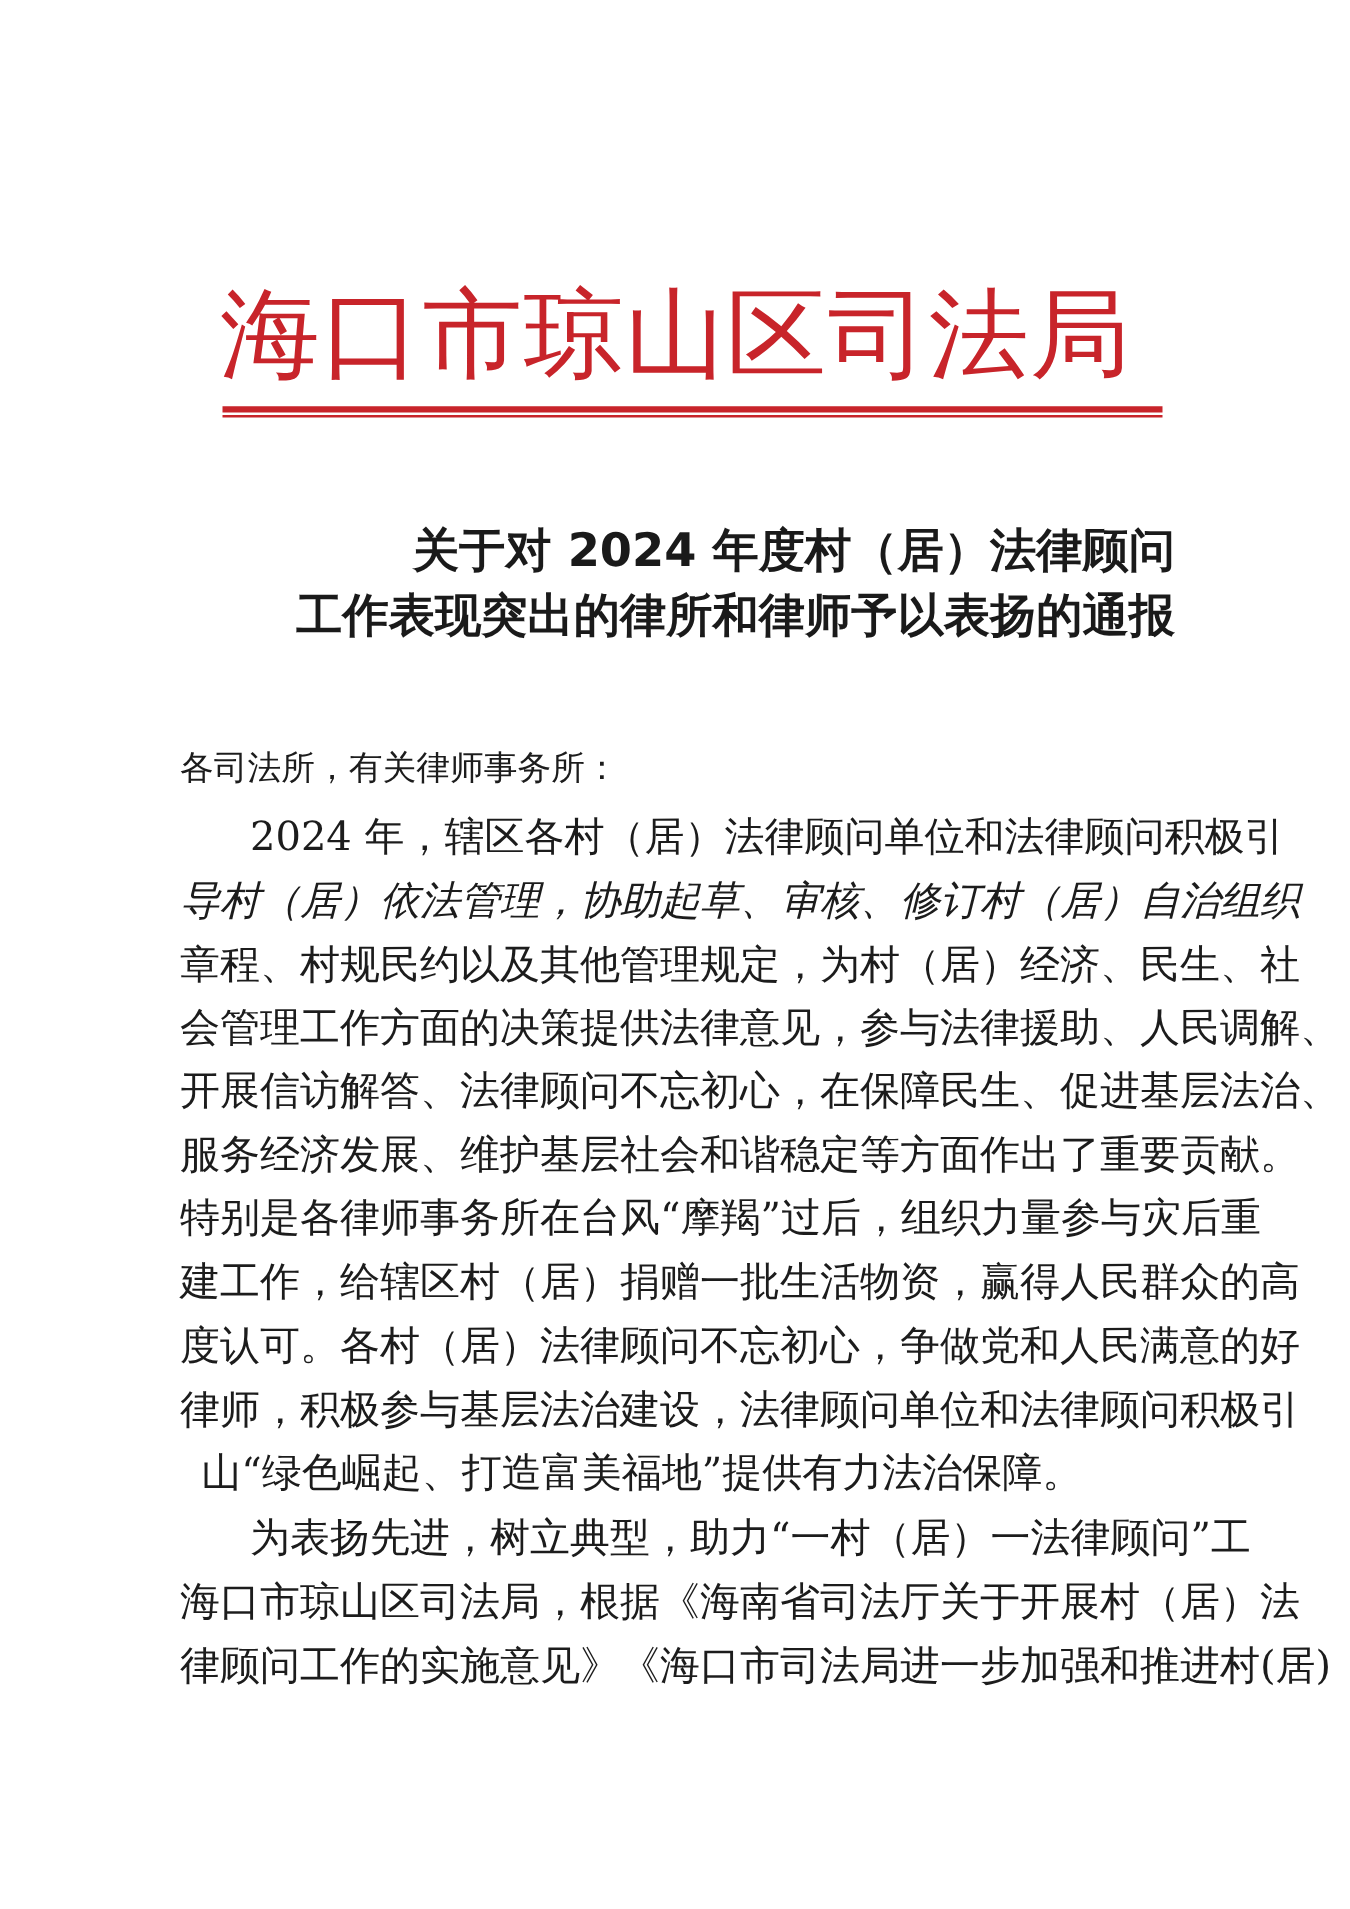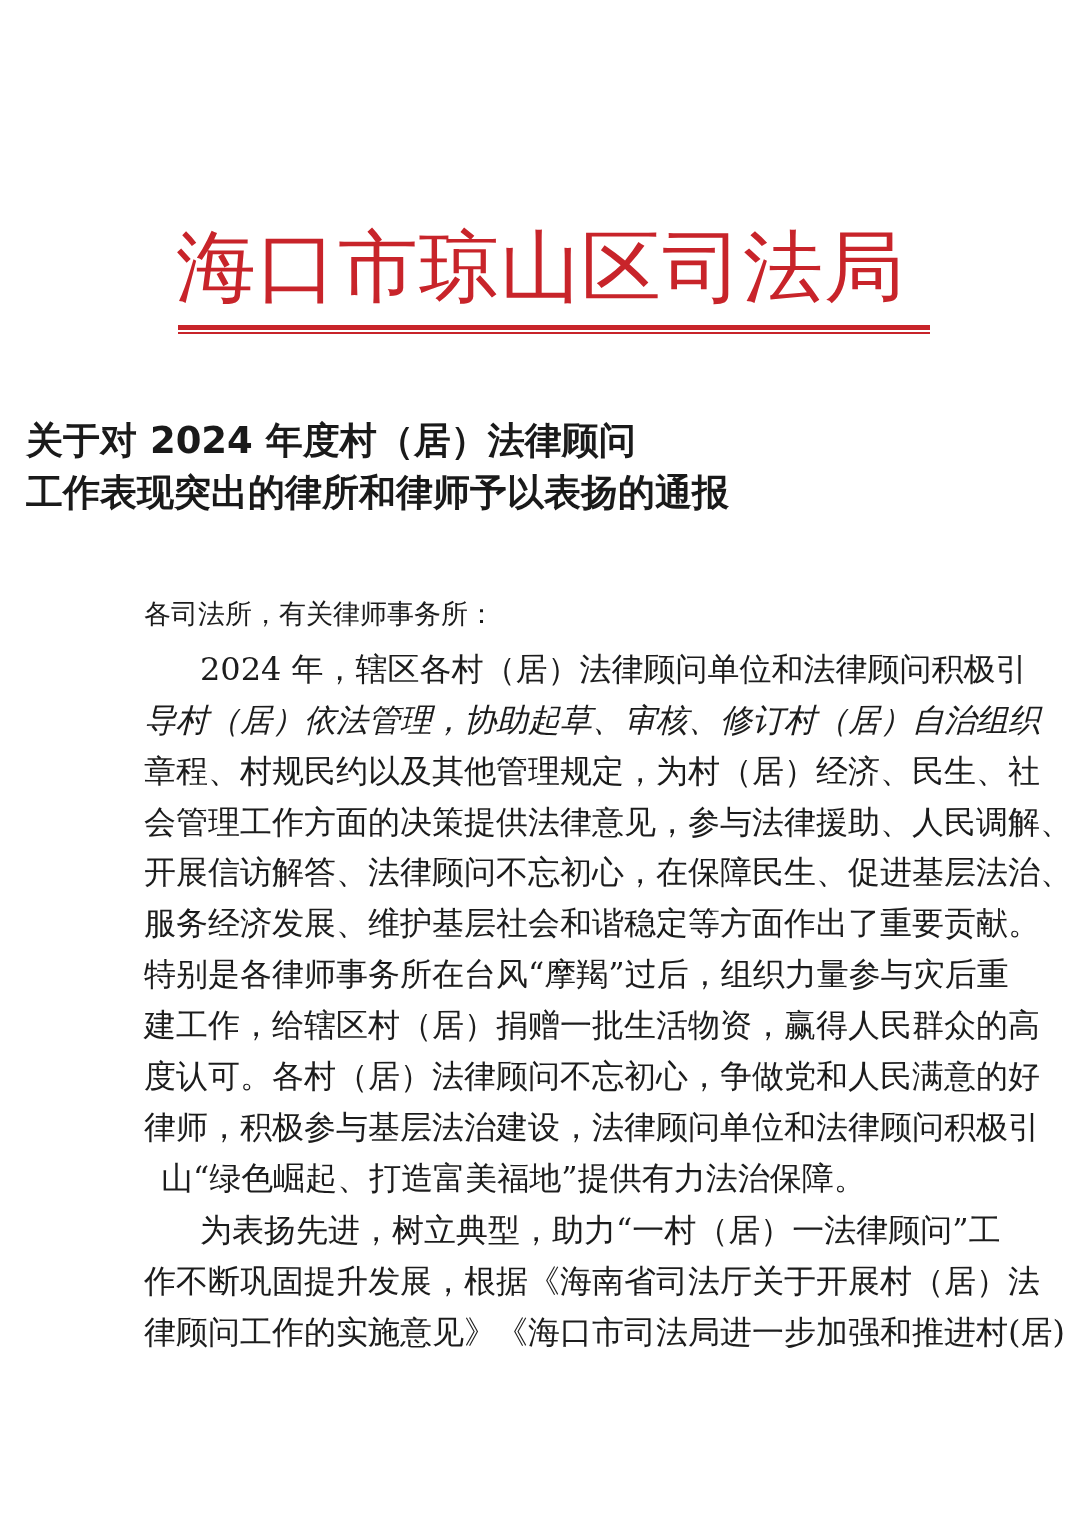--- a/index.html
+++ b/index.html
@@ -13,23 +13,23 @@
     font-size: 80px; line-height: 100px; color: #c8242a; letter-spacing: 1px;
     white-space: nowrap; transform: scaleY(0.98);
   }
   .red-rule-thick {
     position: absolute; left: 178px; top: 325px; width: 752px; height: 5px; background: #c8242a;
   }
   .red-rule-thin {
     position: absolute; left: 178px; top: 332px; width: 752px; height: 2px; background: #c8242a;
   }
   .doc-title {
-    position: absolute; left: 0; width: 940px; text-align: left;
+    position: absolute; left: 0; width: 940px; text-align: right;
     font-family: "DejaVu Sans", "Liberation Sans", sans-serif; font-weight: bold;
-    font-size: 37px; color: #1a1a1a; white-space: nowrap; margin-left: 26px;
+    font-size: 37px; color: #1a1a1a; white-space: nowrap;
   }
   .doc-title.l1 { top: 416px; }
   .doc-title.l2 { top: 468px; }
   .salutation {
     position: absolute; left: 144px; top: 596px; font-size: 27px; white-space: nowrap;
   }
   .para-line {
     position: absolute; left: 144px; width: 802px; font-size: 32px; white-space: nowrap;
     text-align: justify; text-align-last: justify;
   }
@@ -57,15 +57,15 @@
   <div class="para-line" style="top:902px;">服务经济发展、维护基层社会和谐稳定等方面作出了重要贡献。</div>
   <div class="para-line" style="top:953px;">特别是各律师事务所在台风“摩羯”过后，组织力量参与灾后重</div>
   <div class="para-line" style="top:1004px;">建工作，给辖区村（居）捐赠一批生活物资，赢得人民群众的高</div>
   <div class="para-line" style="top:1055px;">度认可。各村（居）法律顾问不忘初心，争做党和人民满意的好</div>
   <div class="para-line" style="top:1106px;">律师，积极参与基层法治建设，法律顾问单位和法律顾问积极引</div>
   <div class="para-line last" style="top:1157px;">山“绿色崛起、打造富美福地”提供有力法治保障。</div>
 </div>
 
 <div>
   <div class="para-line indent" style="top:1209px;">为表扬先进，树立典型，助力“一村（居）一法律顾问”工</div>
-  <div class="para-line" style="top:1260px;">作不断巩固提升发展，根据《海南省司法厅关于开展村（居）法</div>
+  <div class="para-line" style="top:1260px;">海口市琼山区司法局，根据《海南省司法厅关于开展村（居）法</div>
   <div class="para-line" style="top:1311px;">律顾问工作的实施意见》《海口市司法局进一步加强和推进村(居)</div>
 </div>
 
 </body></html>

